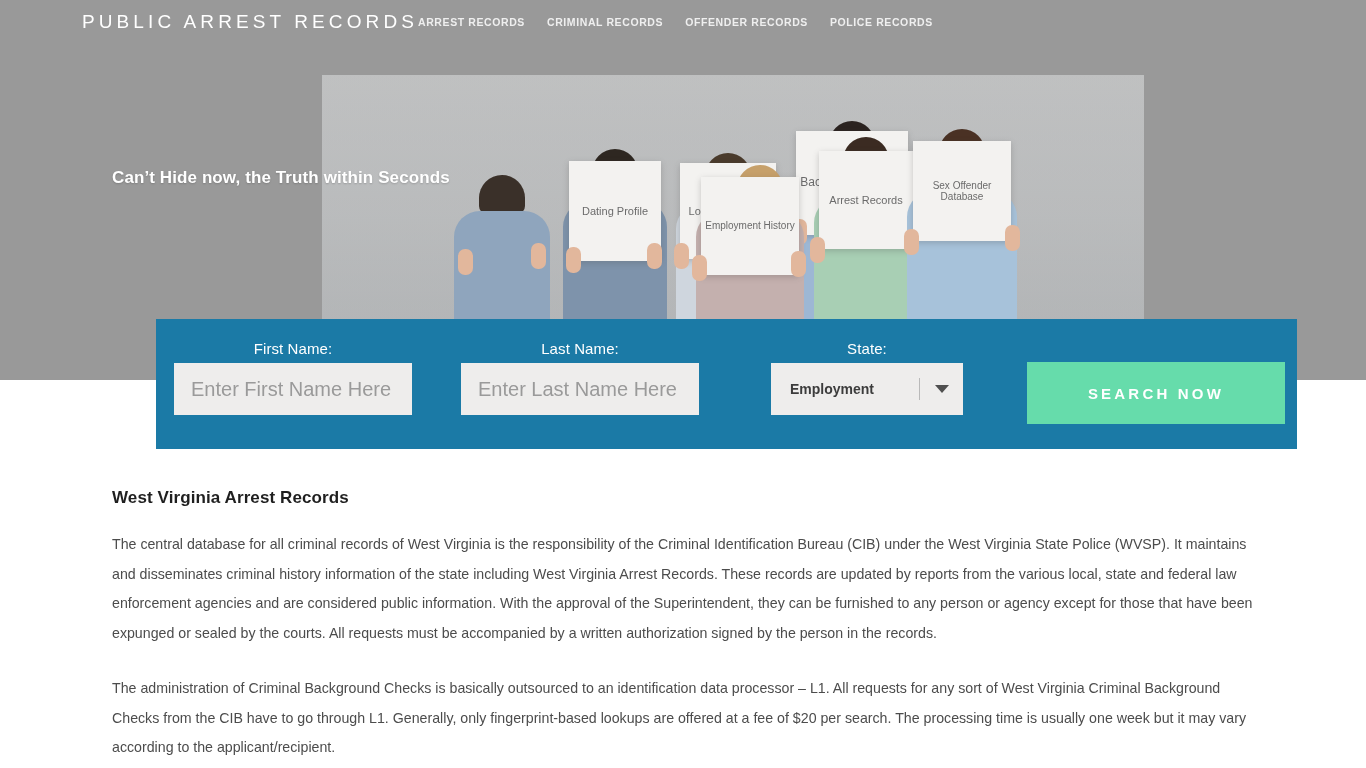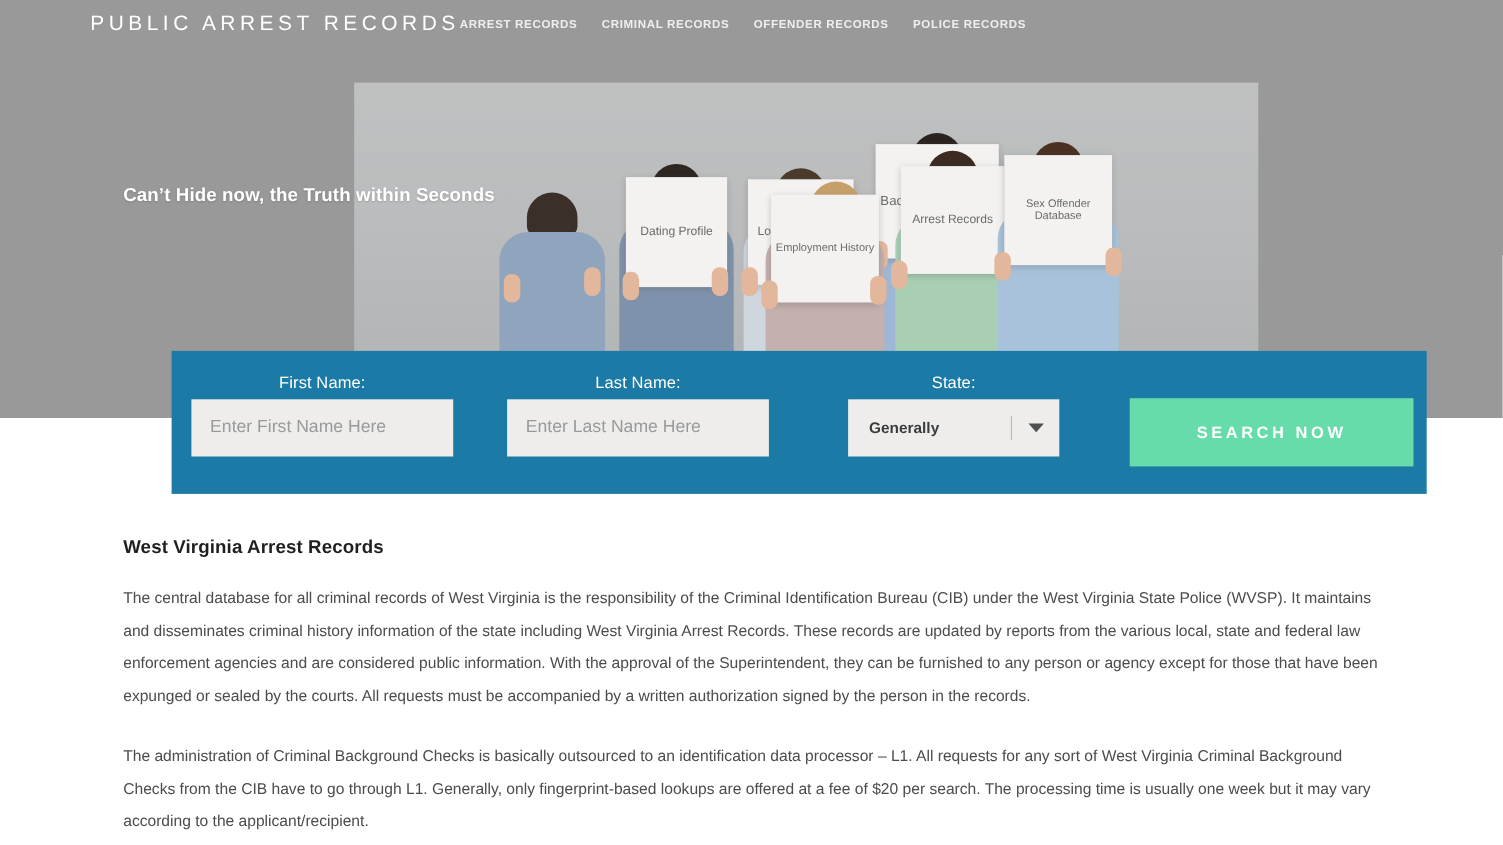--- a/index.html
+++ b/index.html
@@ -86,21 +86,21 @@
   }
   .field-group{ position:absolute; top:0; }
   .field-label{
     color:#ffffff; font-size:15px; text-align:center;
     padding-top:21px; display:block; letter-spacing:0.1px;
   }
   .txt-input{
     display:block; width:100%; height:52px;
     background:#eeedec; border:none; outline:none;
     font-family:"Liberation Sans", sans-serif;
-    font-size:16px; color:#4a4a4a; padding:4px 17px;
+    font-size:20px; color:#4a4a4a; padding:4px 17px;
     margin-top:6px;
   }
   .txt-input::placeholder{ color:#9a9a9a; }
 
   .select-wrap{
     position:relative; display:block; width:100%; height:52px;
     background:#eeedec; margin-top:6px;
   }
   .select-value{
     position:absolute; left:19px; top:0; height:52px;
@@ -238,21 +238,21 @@
   </div>
 
   <div class="field-group" style="left:305px; width:238px;">
     <span class="field-label">Last Name:</span>
     <input class="txt-input" type="text" placeholder="Enter Last Name Here" style="">
   </div>
 
   <div class="field-group" style="left:615px; width:192px;">
     <span class="field-label">State:</span>
     <div class="select-wrap">
-      <span class="select-value">Generally</span>
+      <span class="select-value">Employment</span>
       <span class="select-divider"></span>
       <span class="select-caret"></span>
     </div>
   </div>
 
   <button class="search-btn">SEARCH NOW</button>
 </div>
 
 <div class="article">
   <h2>West Virginia Arrest Records</h2>

